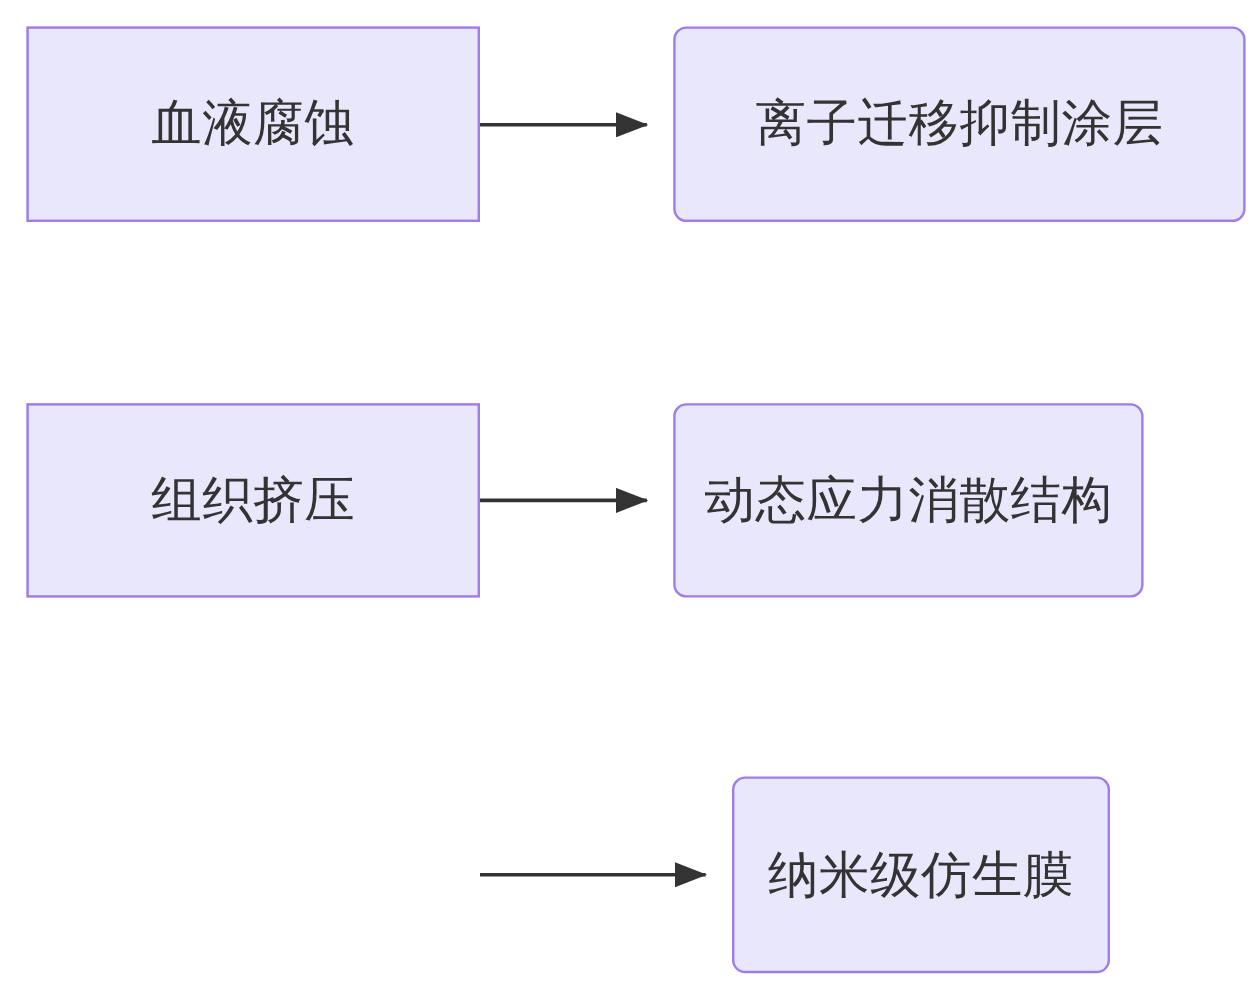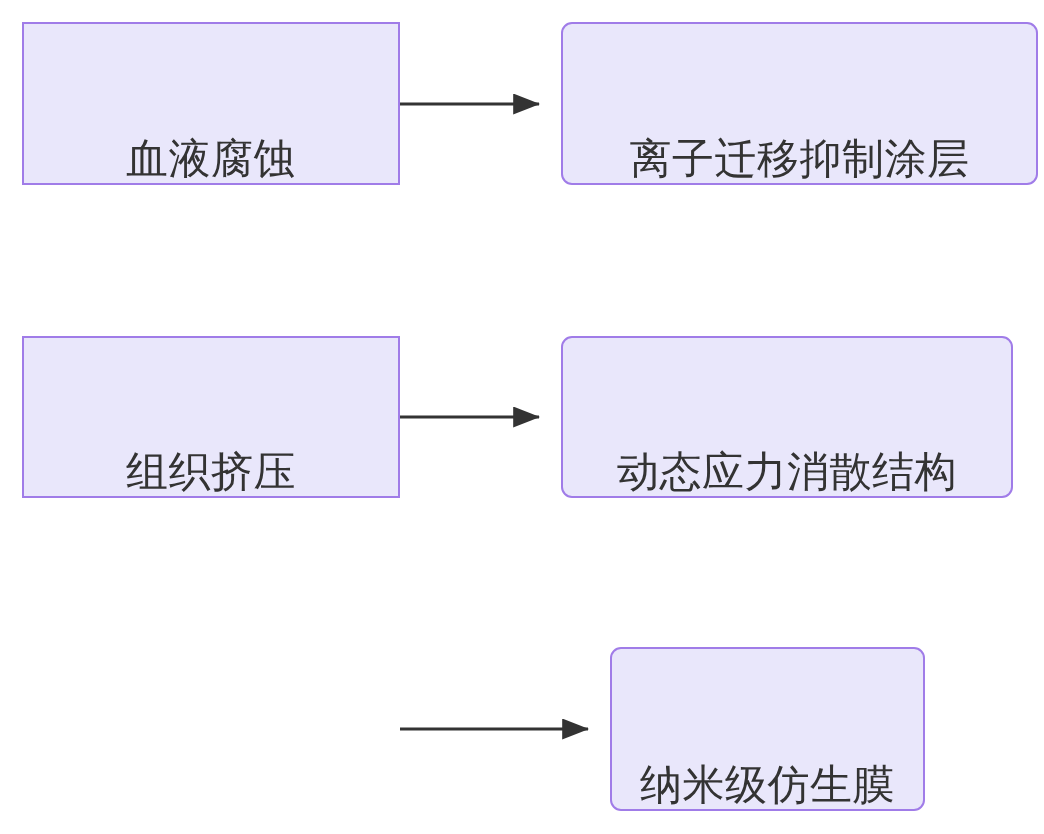--- a/index.html
+++ b/index.html
@@ -18,21 +18,21 @@
     width: 1044px;
     height: 834px;
     background: #ffffff;
   }
   .node {
     position: absolute;
     box-sizing: border-box;
     background: #e9e7fb;
     border: 2.5px solid #a07ce8;
     display: flex;
-    align-items: flex-end;
+    align-items: center;
     justify-content: center;
     color: #333333;
     font-size: 42px;
     line-height: 1.15;
     letter-spacing: 0.5px;
     white-space: nowrap;
     user-select: none;
   }
   .node.sharp {
     border-radius: 0;
@@ -74,21 +74,21 @@
   </div>
 
   <div class="node rounded" style="left:545px; top:22px; width:477px; height:163px;">
     <span>离子迁移抑制涂层</span>
   </div>
 
   <div class="node sharp" style="left:22px; top:336px; width:378px; height:162px;">
     <span>组织挤压</span>
   </div>
 
-  <div class="node rounded" style="left:545px; top:336px; width:452px; height:162px;">
+  <div class="node rounded" style="left:545px; top:336px; width:392px; height:162px;">
     <span>动态应力消散结构</span>
   </div>
 
 
   <div class="node rounded" style="left:594px; top:647px; width:315px; height:164px;">
     <span>纳米级仿生膜</span>
   </div>
 
 </div>
 

